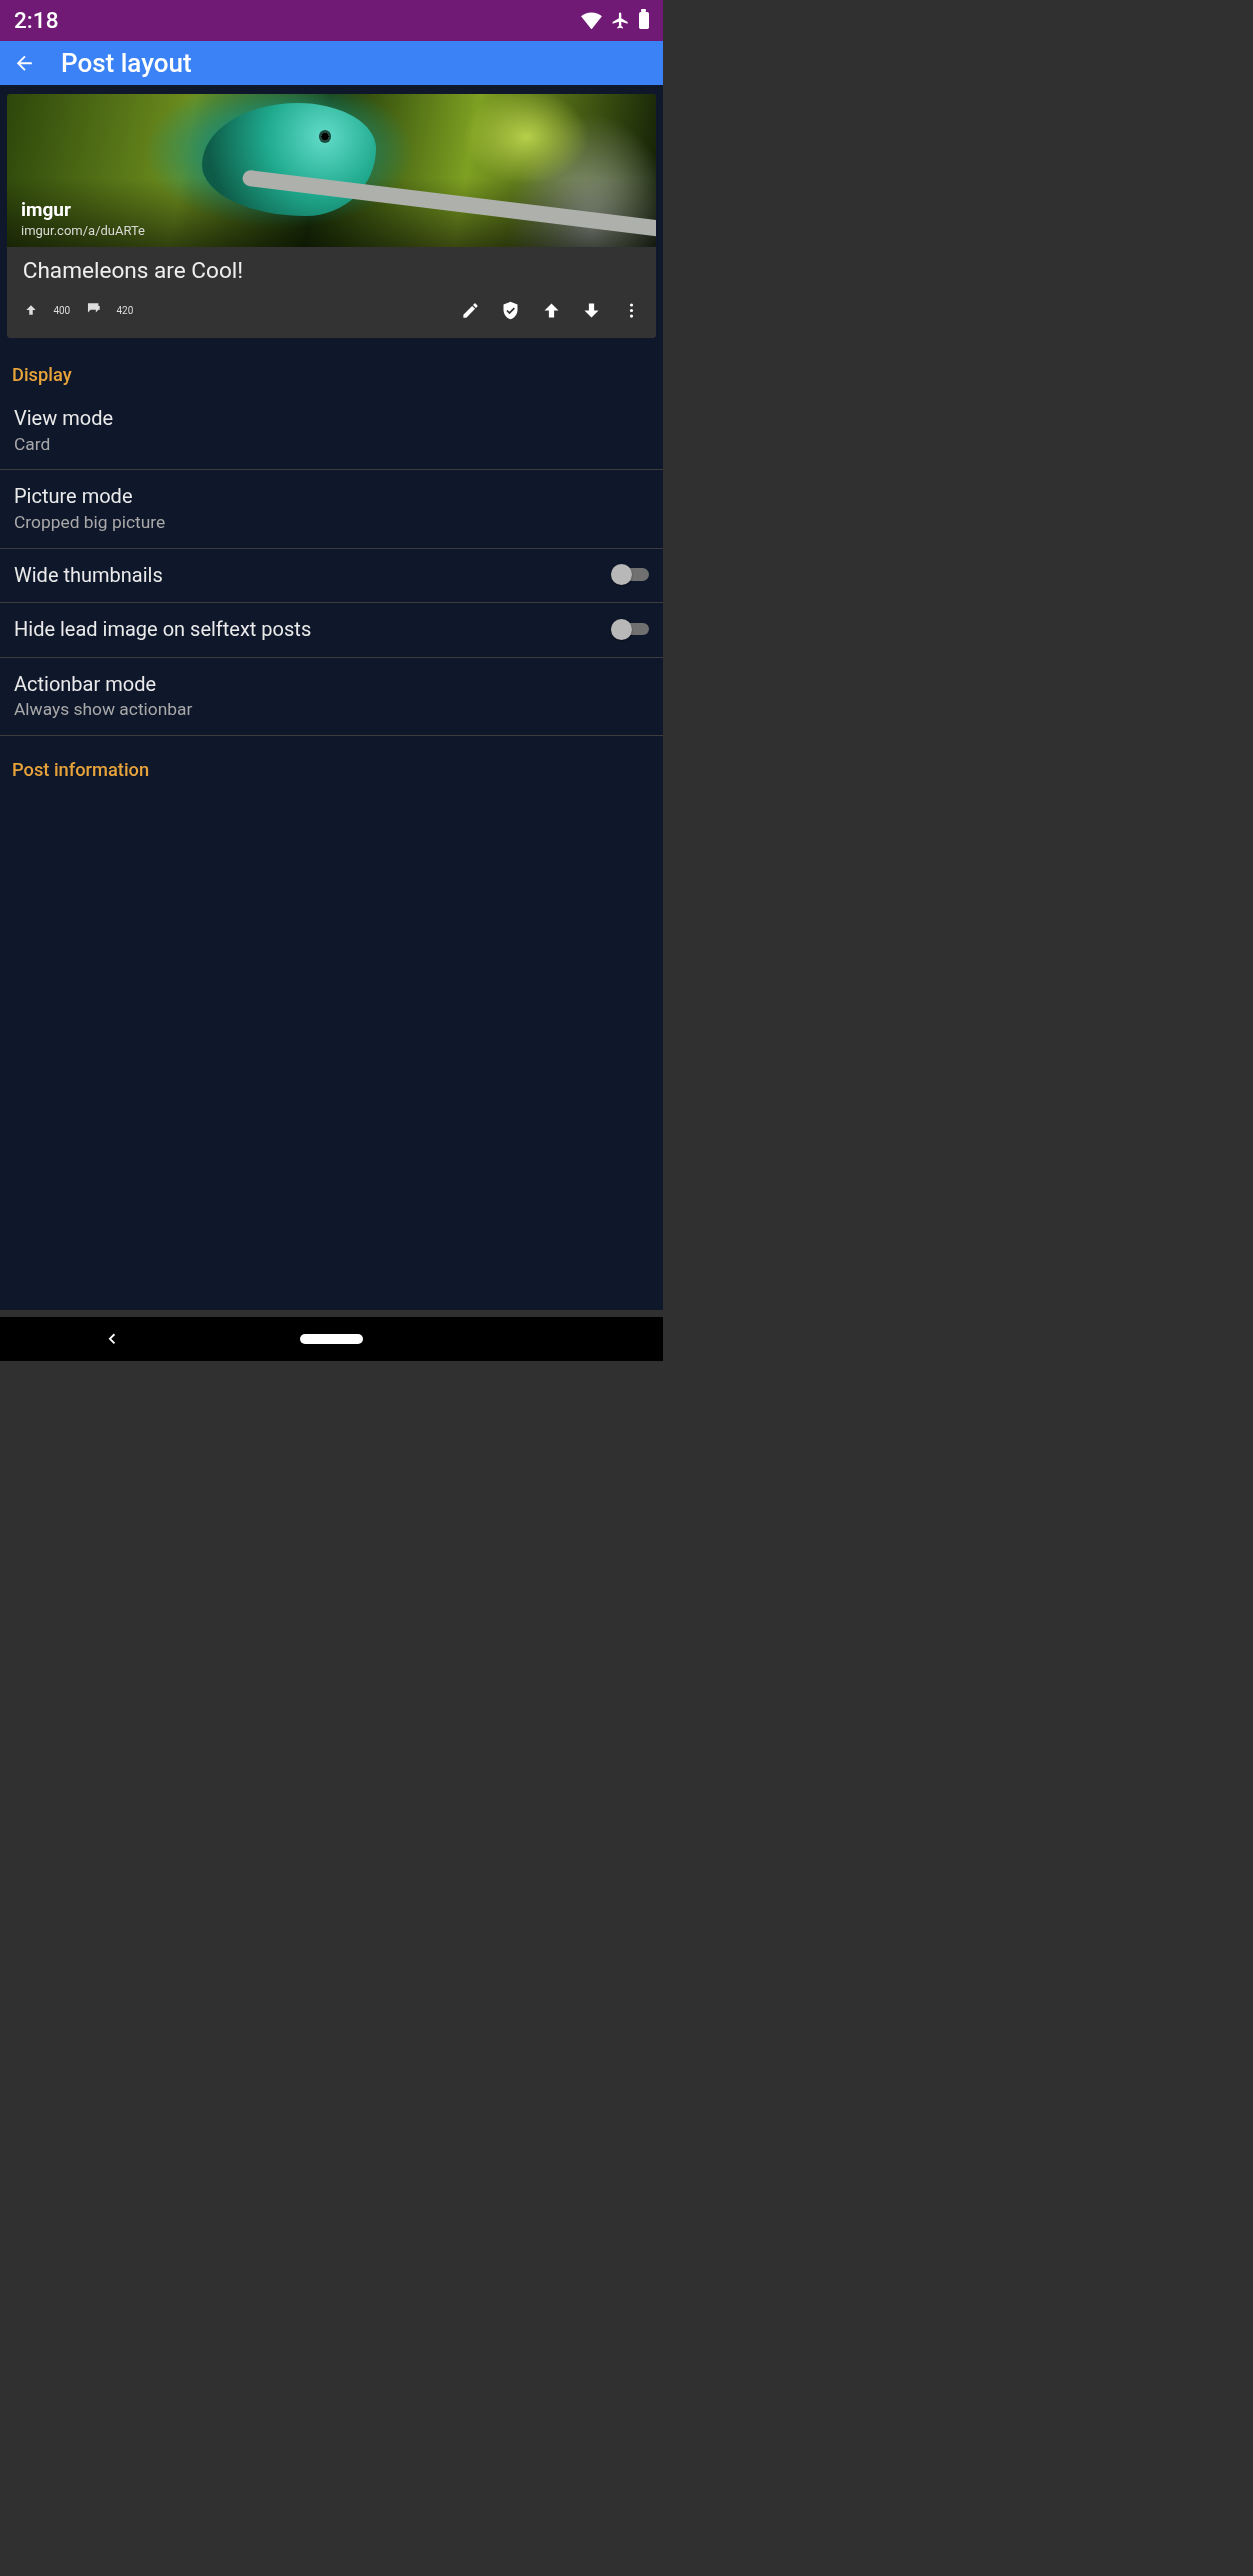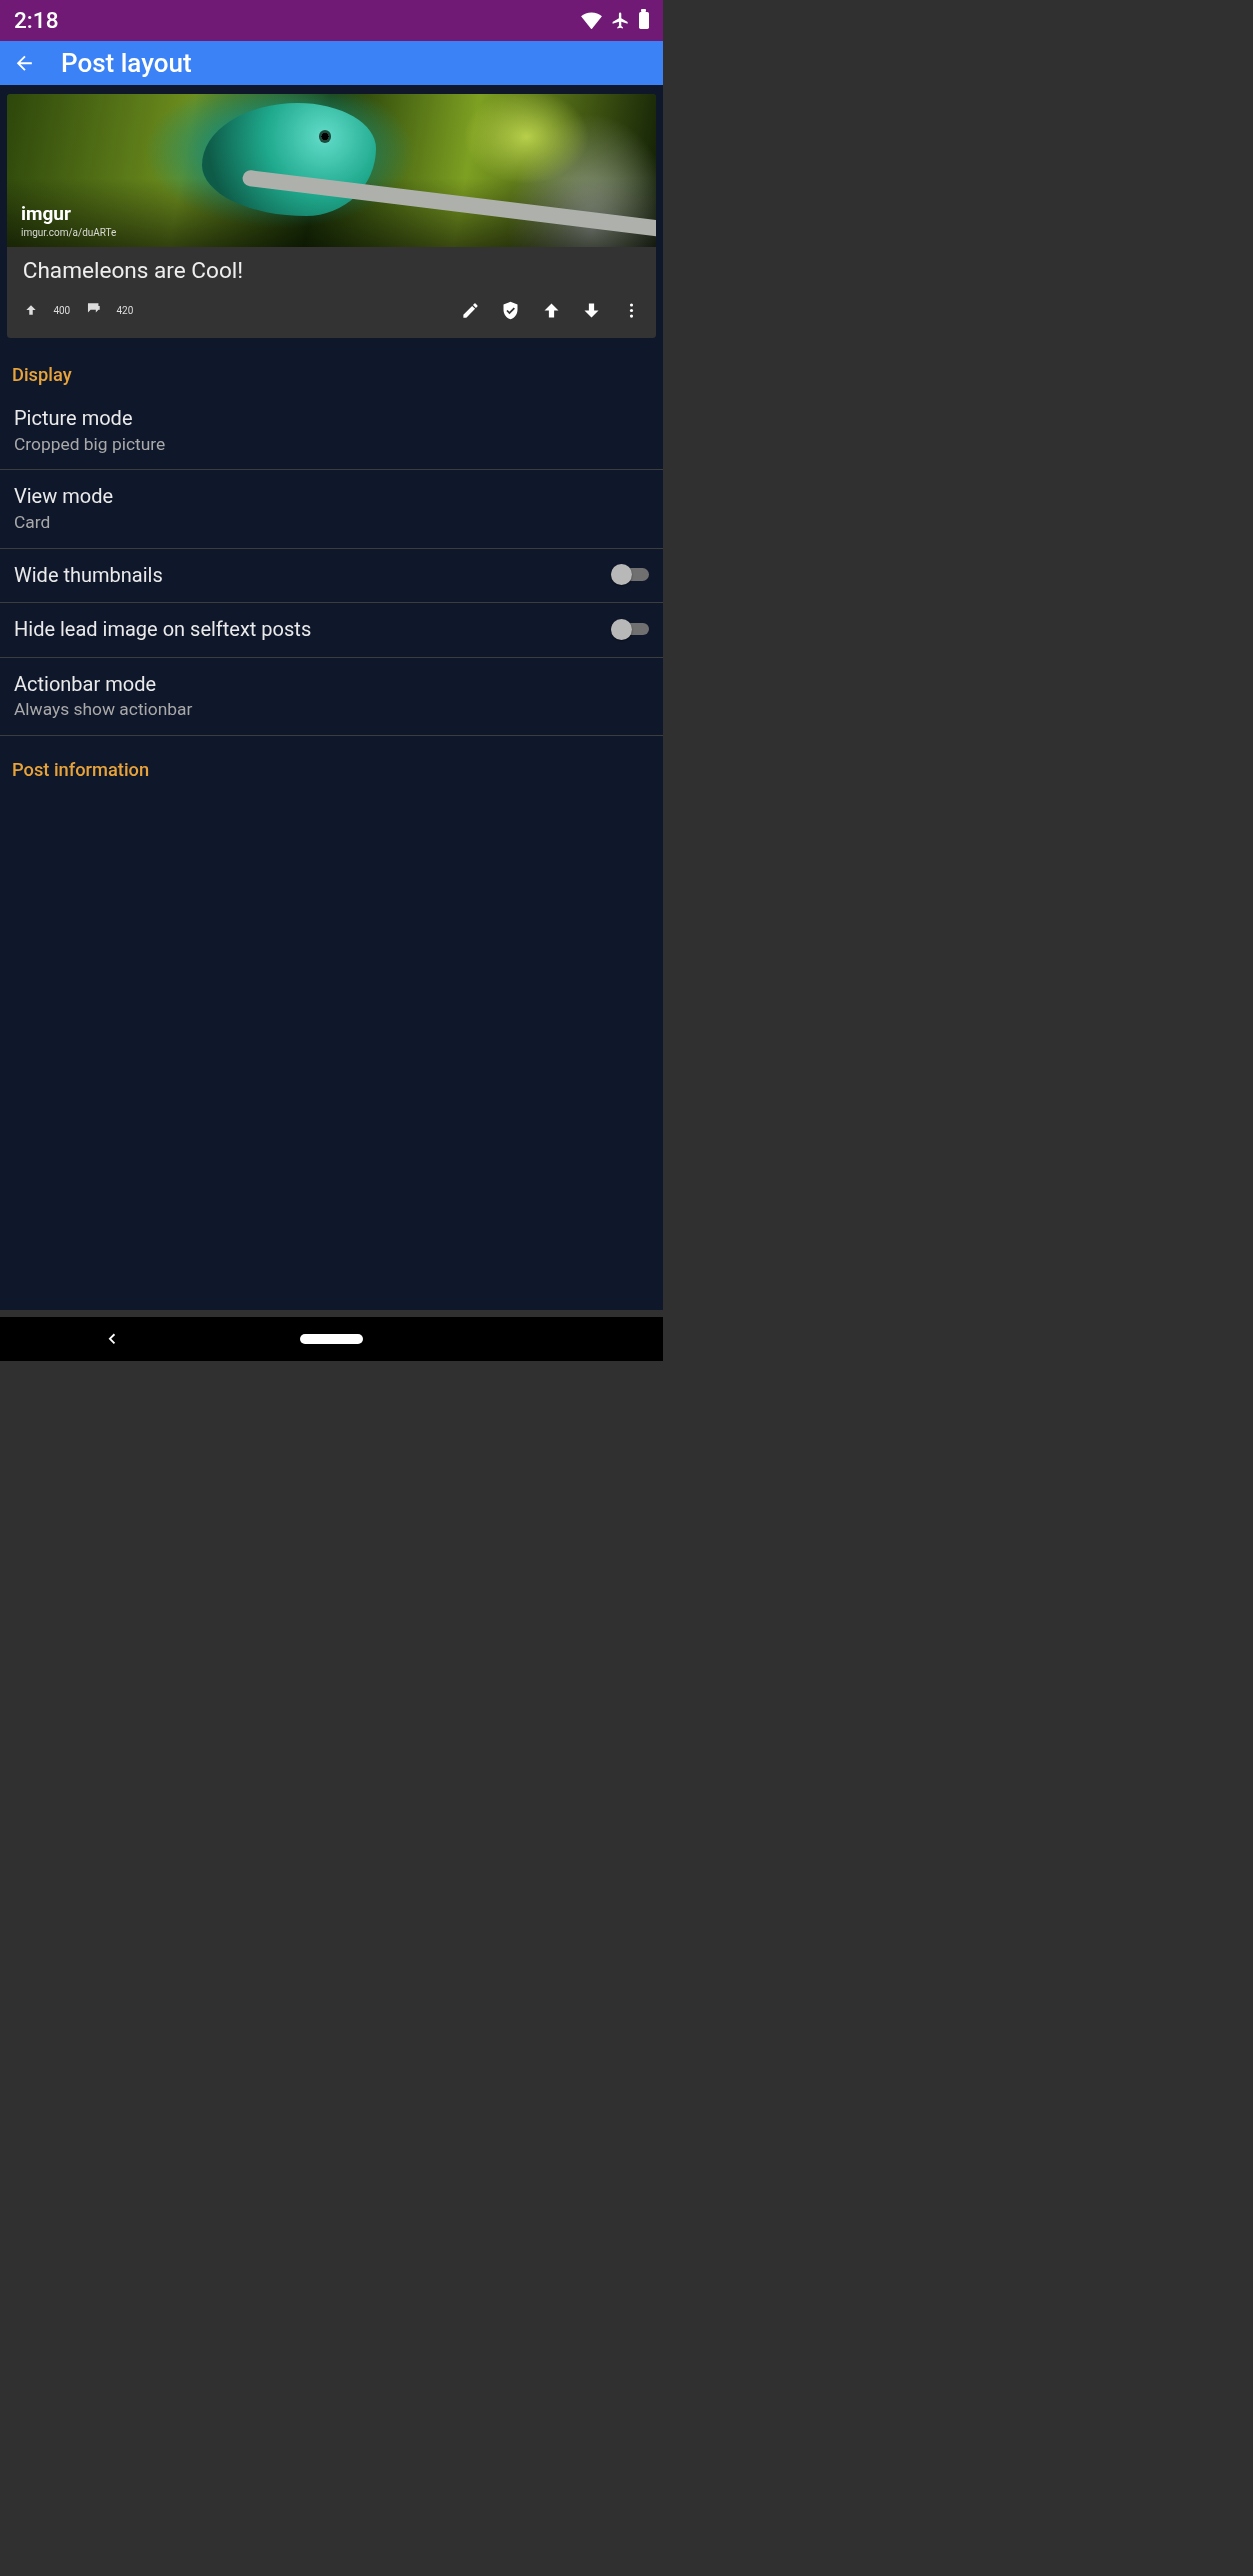--- a/index.html
+++ b/index.html
@@ -98,21 +98,21 @@
     border-radius: 50%;
   }
   .branch{
     position:absolute; right:-6%; bottom:22%;
     width:70%; height:15.7px;
     background:#aeb1ab;
     transform: rotate(7deg);
     border-radius: 8.7px 0 0 8.7px;
   }
   .preview-image .src-name { font-weight:700; font-size:19px; z-index:2; }
-  .preview-image .src-url  { font-size:10px; color:#d9dad6; margin-top:1.7px; z-index:2;}
+  .preview-image .src-url  { font-size:13px; color:#d9dad6; margin-top:1.7px; z-index:2;}
 
   .preview-title {
     padding: 10.4px 14px 3.5px 15.7px;
     font-size: 22.6px;
     color:#eee;
   }
   .preview-actions {
     display:flex;
     align-items:center;
     padding: 5.2px 7px 10.4px 15.7px;
@@ -261,29 +261,29 @@
       </div>
     </div>
   </div>
 
   <div class="settings">
 
     <div class="section-title">Display</div>
 
     <div class="row">
       <div class="text">
+        <div class="title">View mode</div>
+        <div class="sub">Card</div>
+      </div>
+    </div>
+
+    <div class="row">
+      <div class="text">
         <div class="title">Picture mode</div>
         <div class="sub">Cropped big picture</div>
-      </div>
-    </div>
-
-    <div class="row">
-      <div class="text">
-        <div class="title">View mode</div>
-        <div class="sub">Card</div>
       </div>
     </div>
 
     <div class="row">
       <div class="text">
         <div class="title">Wide thumbnails</div>
       </div>
       <div class="switch">
         <div class="track"></div>
           <div class="thumb"></div>

